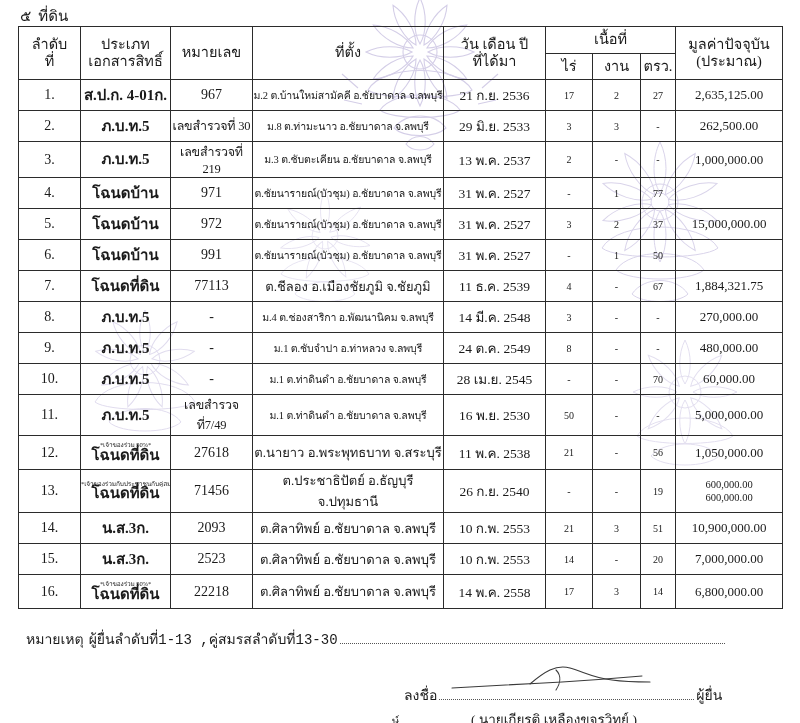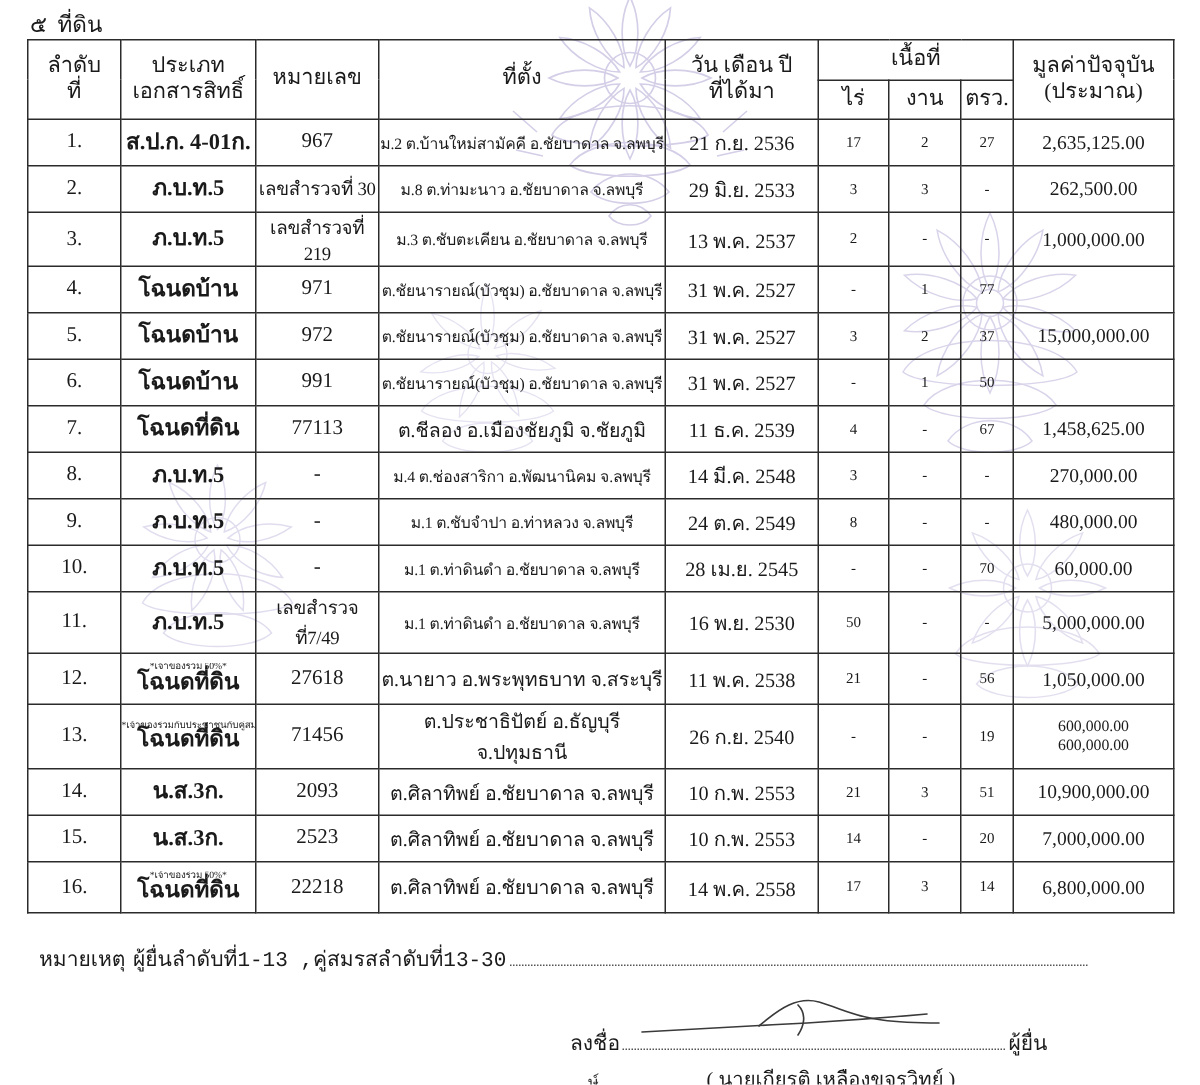--- a/index.html
+++ b/index.html
@@ -136,20 +136,21 @@
   .sign-block {
     position: absolute;
     left: 380px;
     top: 56px;
     width: 410px;
     font-size: 14px;
   }
   .sign-row {
     position: relative;
     white-space: nowrap;
+    margin-left: 24px;
   }
   .sign-label { }
   .sign-dots {
     display: inline-block;
     border-bottom: 1px dotted #555;
     width: 255px;
     height: 13px;
     margin: 0 2px;
   }
   .sign-scribble {
@@ -427,21 +428,21 @@
           <td class="cell-no">7.</td>
           <td class="cell-type">
             <span class="type-main">โฉนดที่ดิน</span>
           </td>
           <td class="cell-docno">77113</td>
           <td class="cell-loc big">ต.ชีลอง อ.เมืองชัยภูมิ จ.ชัยภูมิ</td>
           <td class="cell-date">11 ธ.ค. 2539</td>
           <td class="cell-num">4</td>
           <td class="cell-num">-</td>
           <td class="cell-num">67</td>
-          <td class="cell-value">1,458,625.00</td>
+          <td class="cell-value">1,884,321.75</td>
         </tr>
         <tr class="row-std">
           <td class="cell-no">8.</td>
           <td class="cell-type">
             <span class="type-main">ภ.บ.ท.5</span>
           </td>
           <td class="cell-docno">-</td>
           <td class="cell-loc">ม.4 ต.ช่องสาริกา อ.พัฒนานิคม จ.ลพบุรี</td>
           <td class="cell-date">14 มี.ค. 2548</td>
           <td class="cell-num">3</td>

